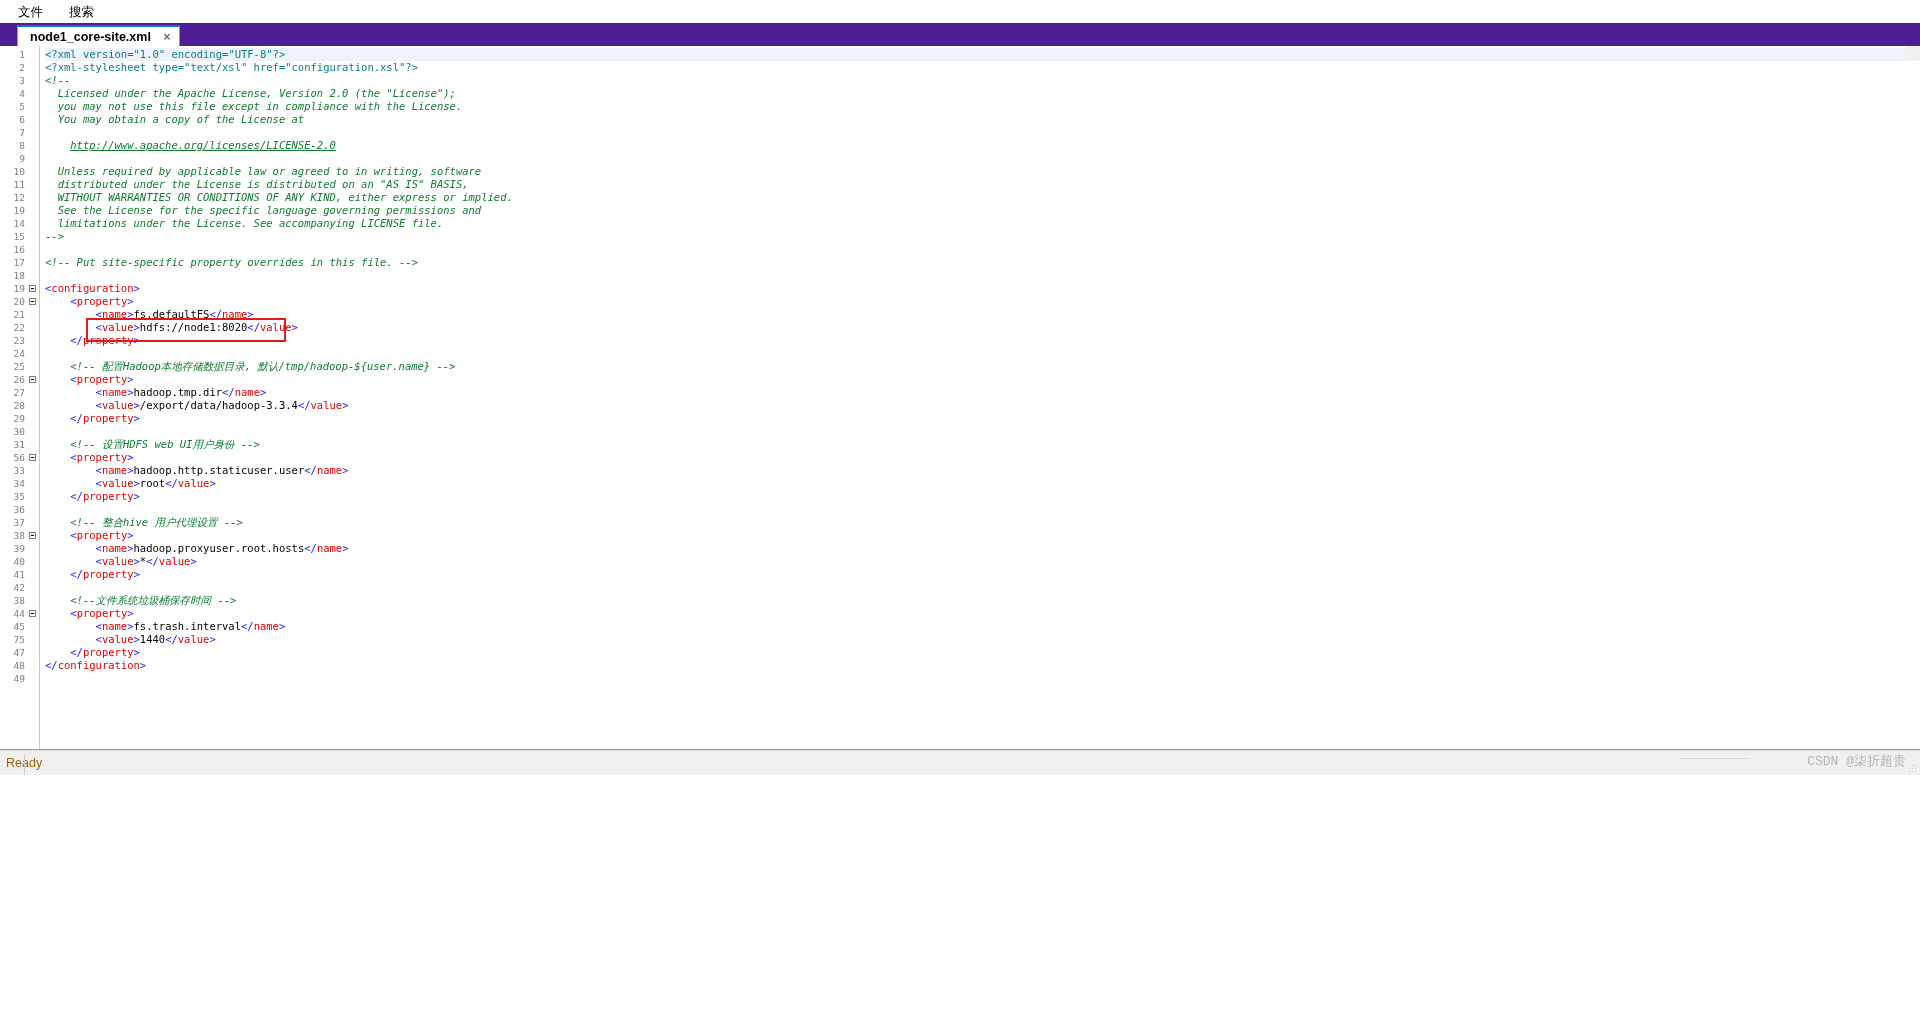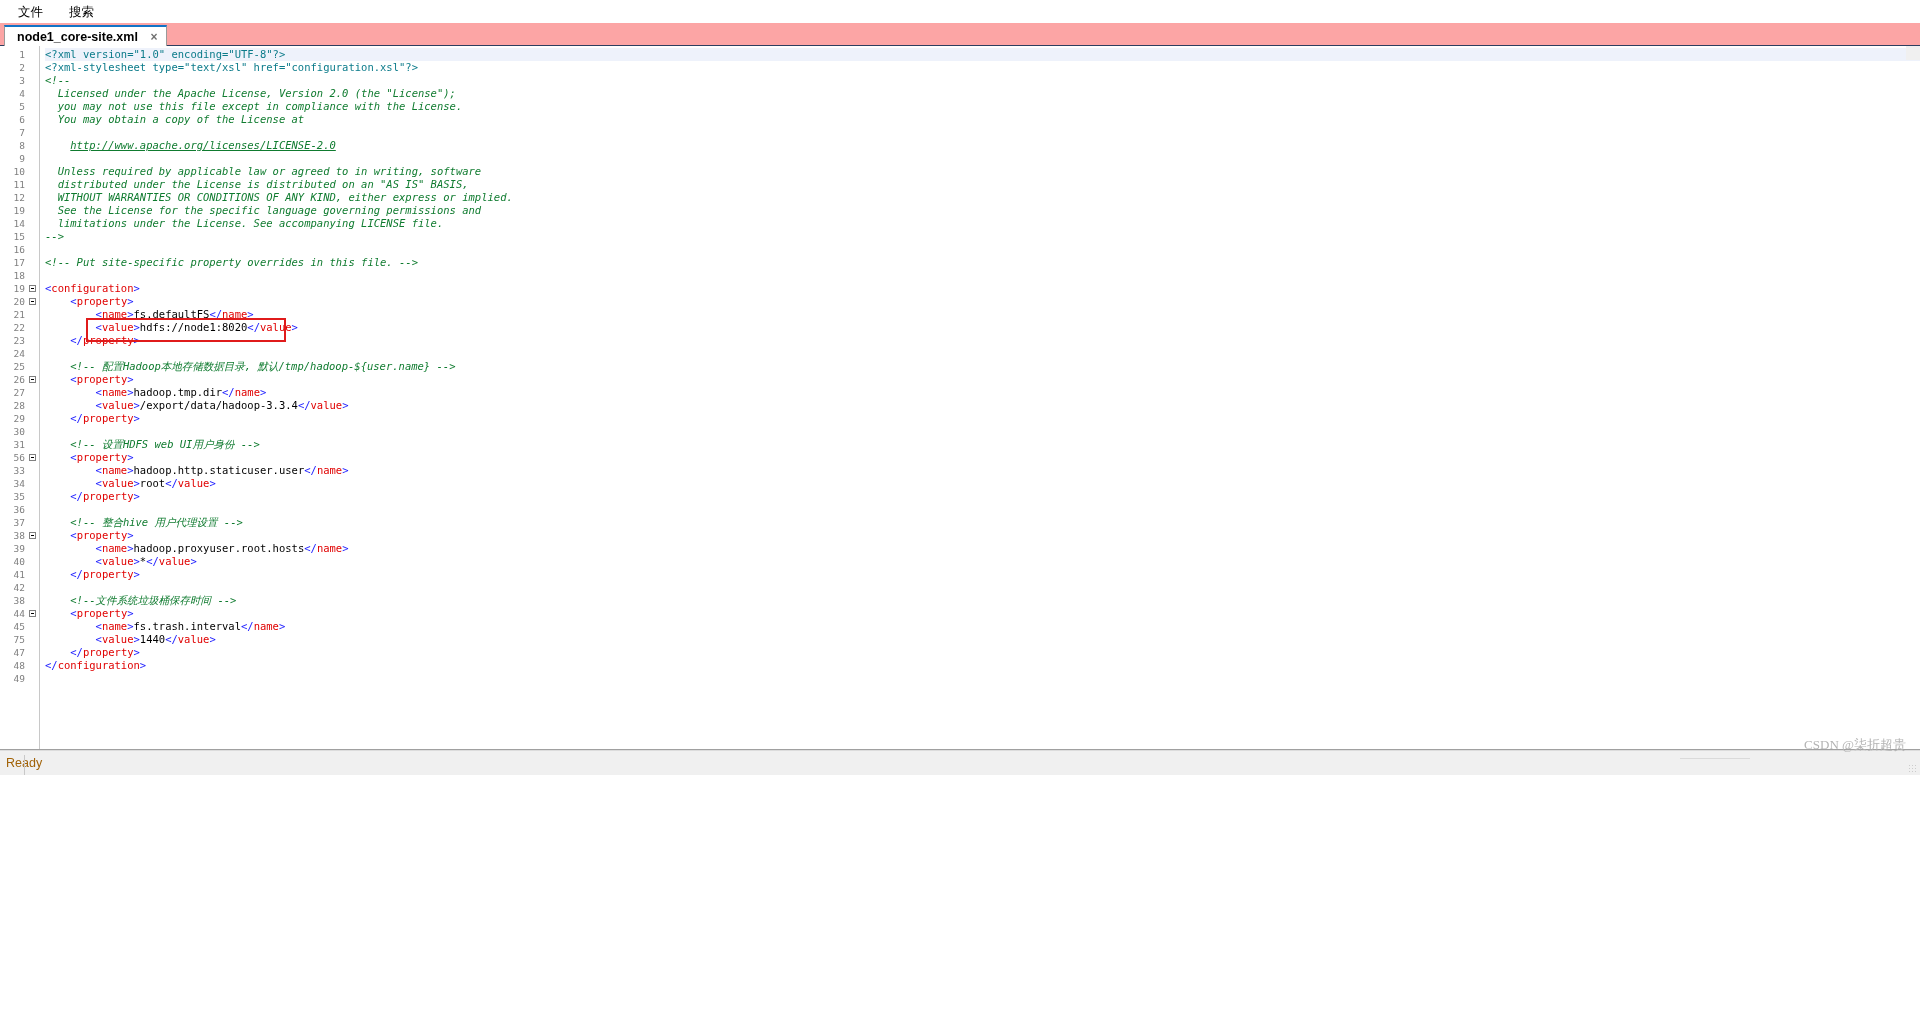--- a/index.html
+++ b/index.html
@@ -31,26 +31,27 @@
   .menubar .mi {
     padding: 2px 10px;
     margin-right: 6px;
     white-space: nowrap;
     line-height: 16px;
   }
 
   
   .tabstrip {
     height: 22px;
-    background: #fca5a5;
+    background: #4c1d95;
     display: flex;
     align-items: flex-end;
     flex: 0 0 auto;
     position: relative;
     border-bottom: 1px solid #2c3e60;
+    padding-left: 13px;
   }
   .tab {
     height: 21px;
     background: #ffffff;
     border: 1px solid #9a9a9a;
     border-bottom: none;
     border-top: 2px solid #1273c6;
     margin-left: 4px;
     display: flex;
     align-items: center;
@@ -173,25 +174,25 @@
     font-size: 12.5px;
     color: #a16207;
     position: relative;
     border-top: 1px solid #dcdcdc;
   }
   .statusbar .ready { line-height: 16px; }
 
   .watermark {
     position: absolute;
     right: 14px;
-    bottom: 21px;
+    bottom: 5px;
     font-size: 13px;
     color: #b4b4b4;
     white-space: nowrap;
-    font-family: Liberation Serif, serif;
+    font-family: Liberation Mono, monospace;
     z-index: 8;
   }
   .wm-rule {
     position: absolute;
     right: 170px;
     bottom: 16px;
     width: 70px;
     height: 1px;
     background: #dadada;
     z-index: 8;

